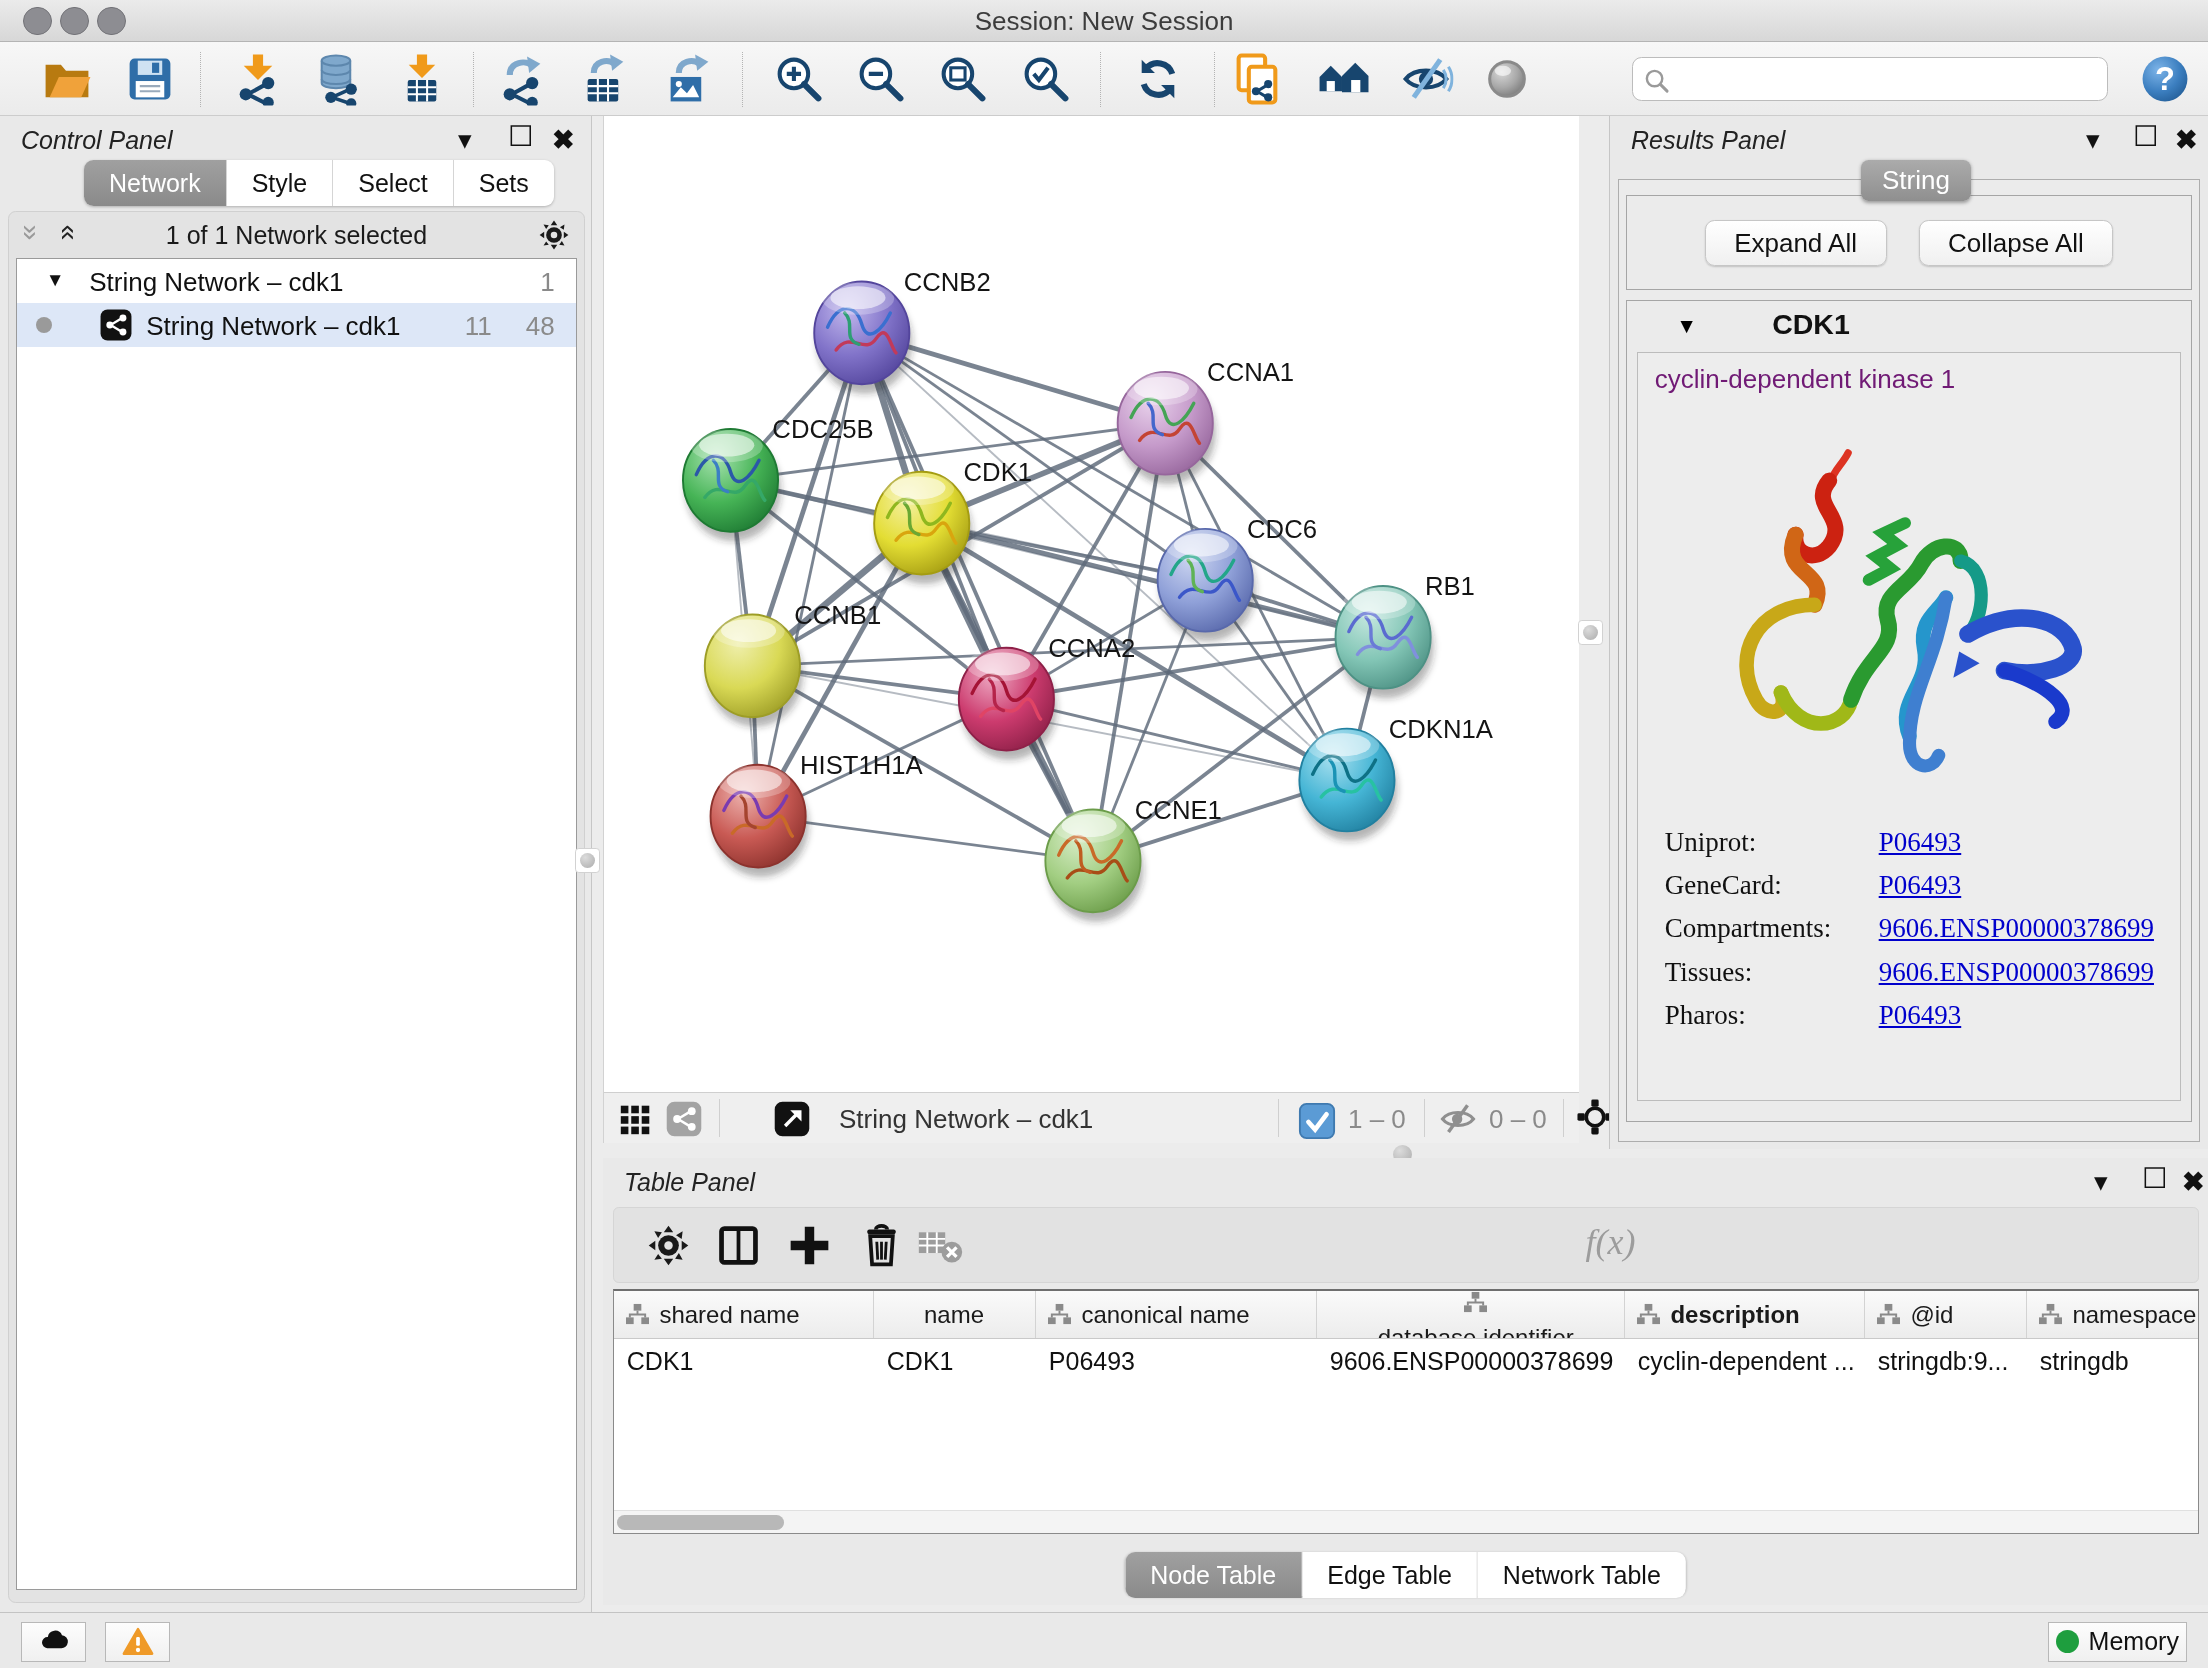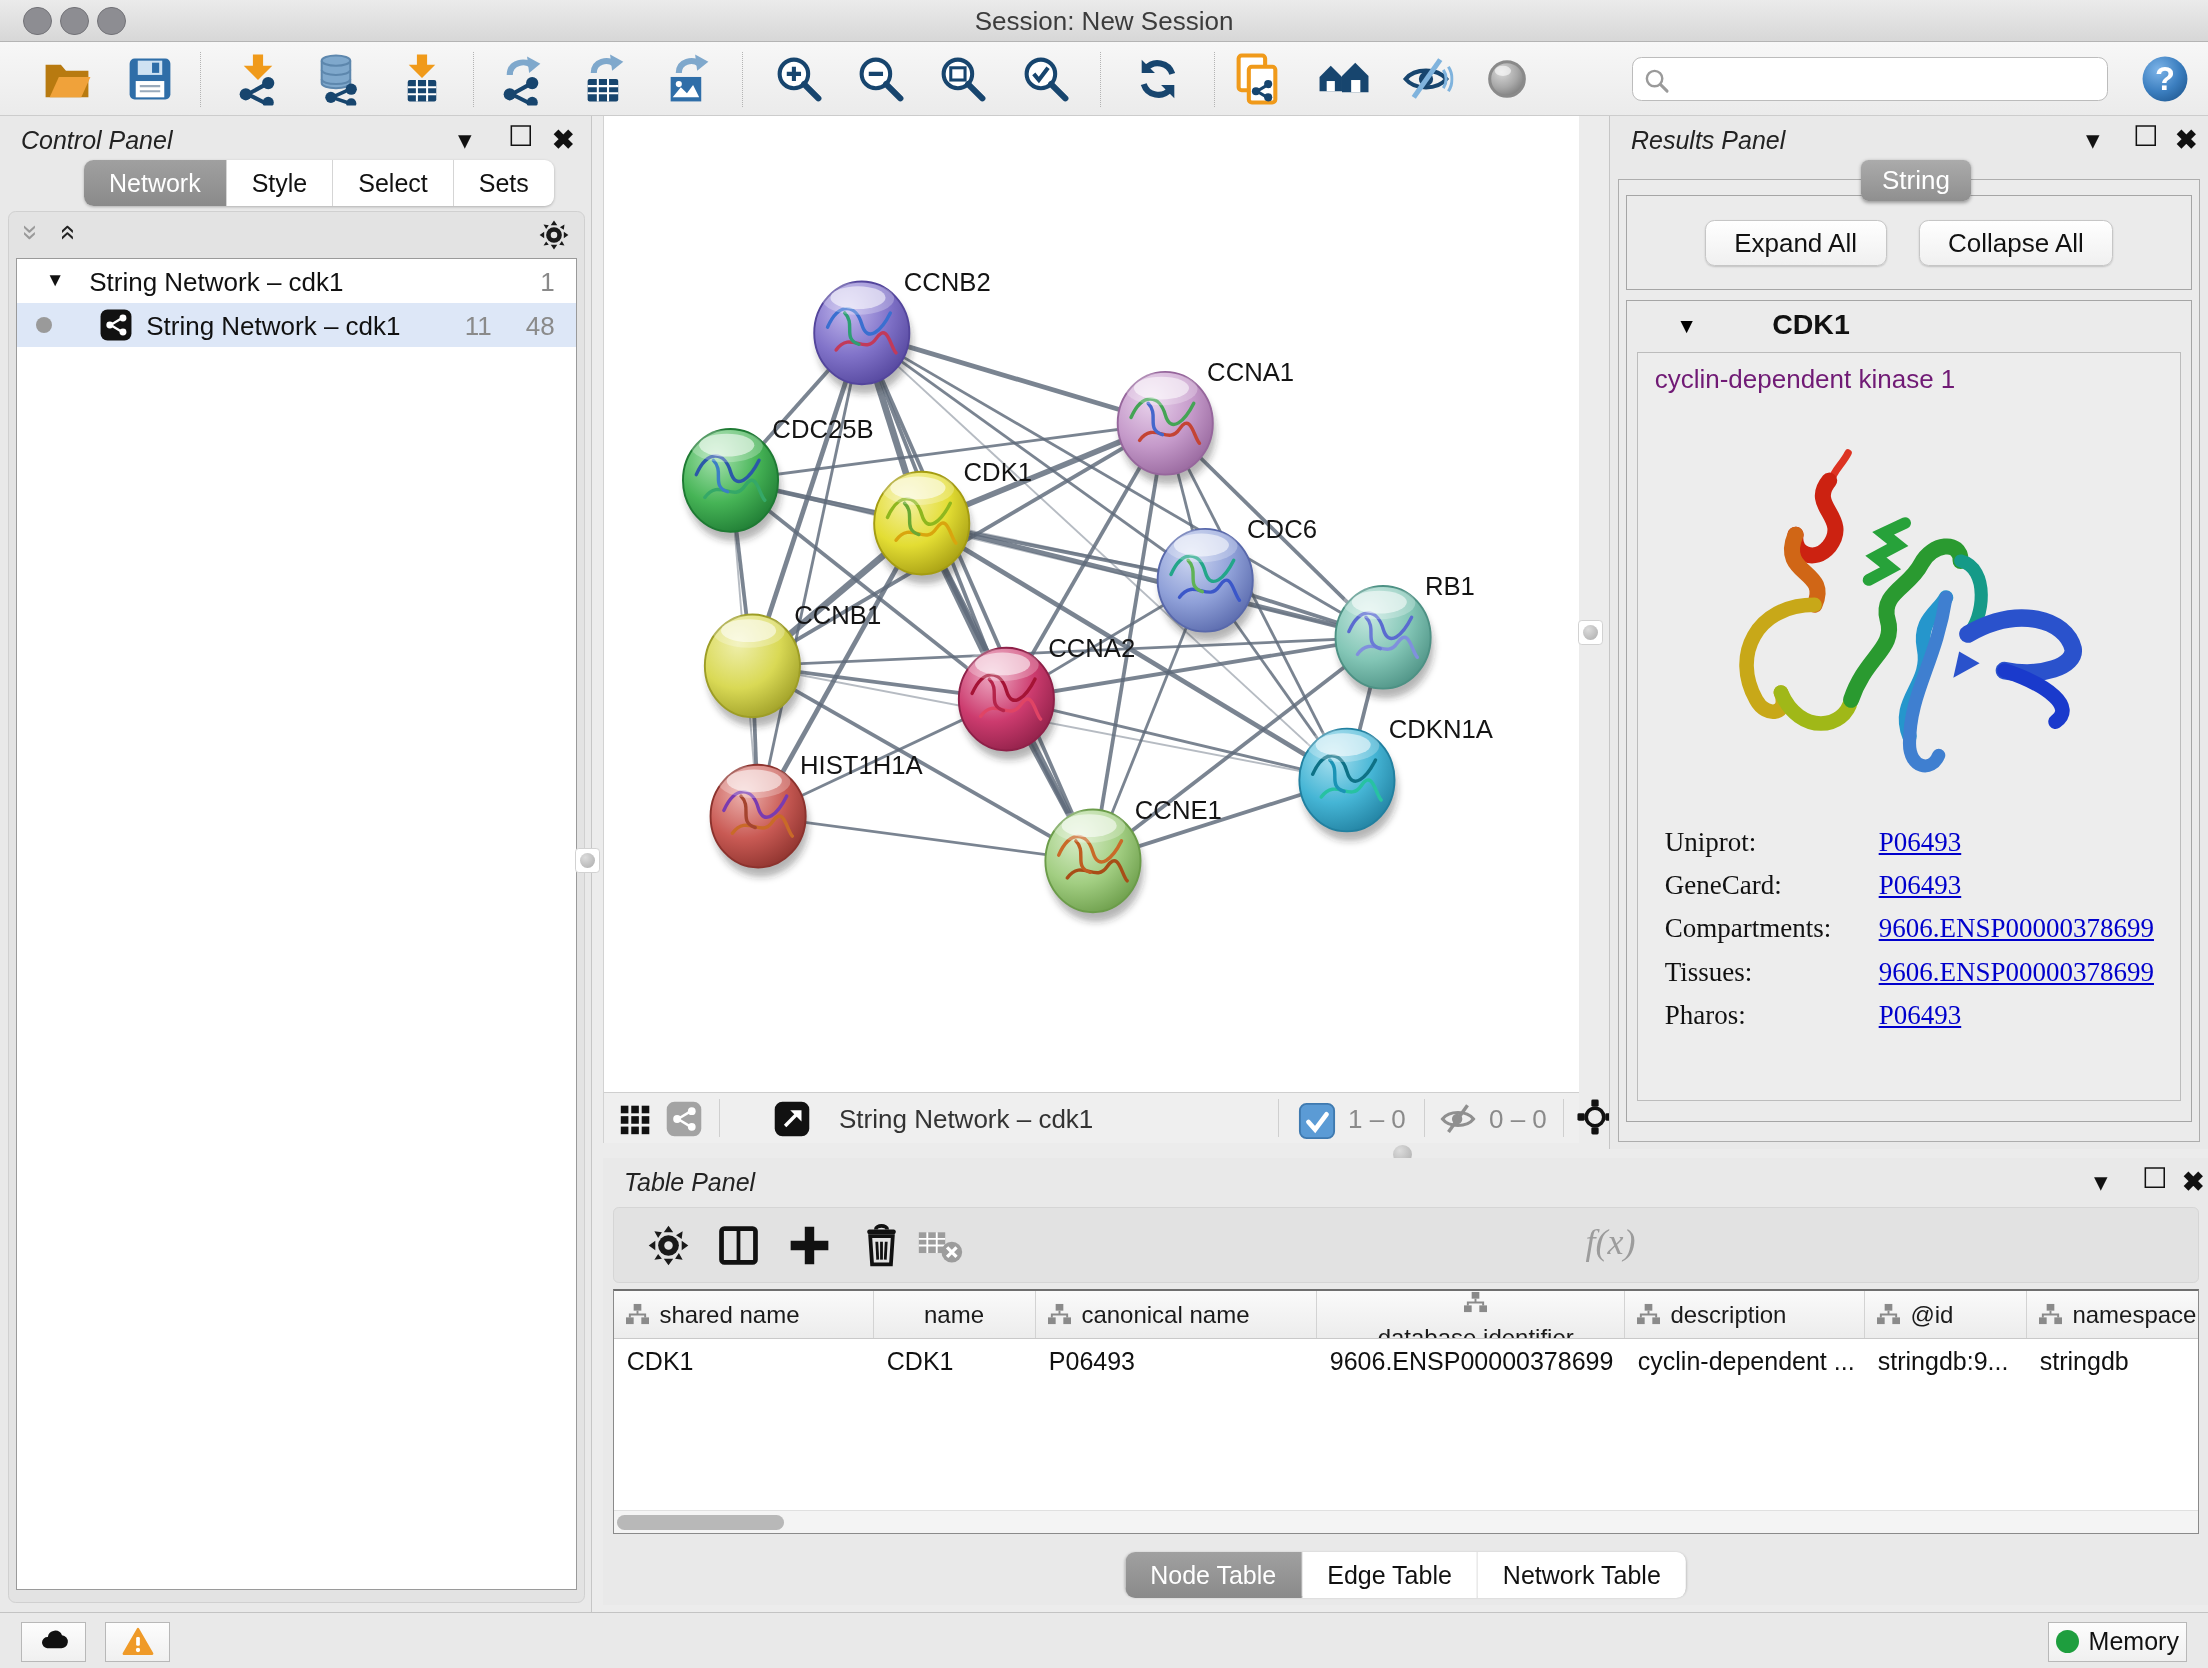--- a/index.html
+++ b/index.html
@@ -349,20 +349,21 @@
       <div class="tabbtn first sel">Network</div>
       <div class="tabbtn">Style</div>
       <div class="tabbtn">Select</div>
       <div class="tabbtn last">Sets</div>
     </div>
 
     <div class="cp-box">
       <div class="cp-subheader">
         <span class="chev" style="left:15px;color:#9a9a9a">»</span>
         <span class="chev" style="left:53px;color:#222">«</span>
+        <span class="lbl">1 of 1 Network selected</span>
         <span class="gear-btn">
           <svg viewBox="0 0 52 52">
               <path fill="#1a1a1a" d="M26 4l5 7h-10zM26 48l5-7h-10zM4 26l7-5v10zM48 26l-7-5v10zM10 10l8 1-4 6zM42 10l-1 8-6-4zM10 42l4-6 4 5zM42 42l-8-1 4-6z"></path>
               <circle cx="26" cy="26" r="12" fill="#1a1a1a"></circle>
               <circle cx="26" cy="26" r="5" fill="#e3e3e3"></circle>
             </svg></span>
       </div>
       <div class="cp-list">
         <div class="tree-row">
           <span class="arrow">▼</span>
@@ -821,21 +822,21 @@
             <svg viewBox="0 0 26 24">
               <g fill="#8a8a8a">
                 <rect x="9" y="1" width="8" height="7"></rect>
                 <rect x="1" y="15" width="8" height="7"></rect>
                 <rect x="17" y="15" width="8" height="7"></rect>
                 <path d="M13 8v4M5 15v-3h16v3" stroke="#8a8a8a" stroke-width="2" fill="none"></path>
               </g>
             </svg>
             <span>database identifier</span>
           </div>
-          <div class="th" style="width: 240px;">
+          <div class="th" style="width: 240px; font-weight: bold;">
             <svg viewBox="0 0 26 24">
               <g fill="#8a8a8a">
                 <rect x="9" y="1" width="8" height="7"></rect>
                 <rect x="1" y="15" width="8" height="7"></rect>
                 <rect x="17" y="15" width="8" height="7"></rect>
                 <path d="M13 8v4M5 15v-3h16v3" stroke="#8a8a8a" stroke-width="2" fill="none"></path>
               </g>
             </svg>
             <span>description</span>
           </div>

